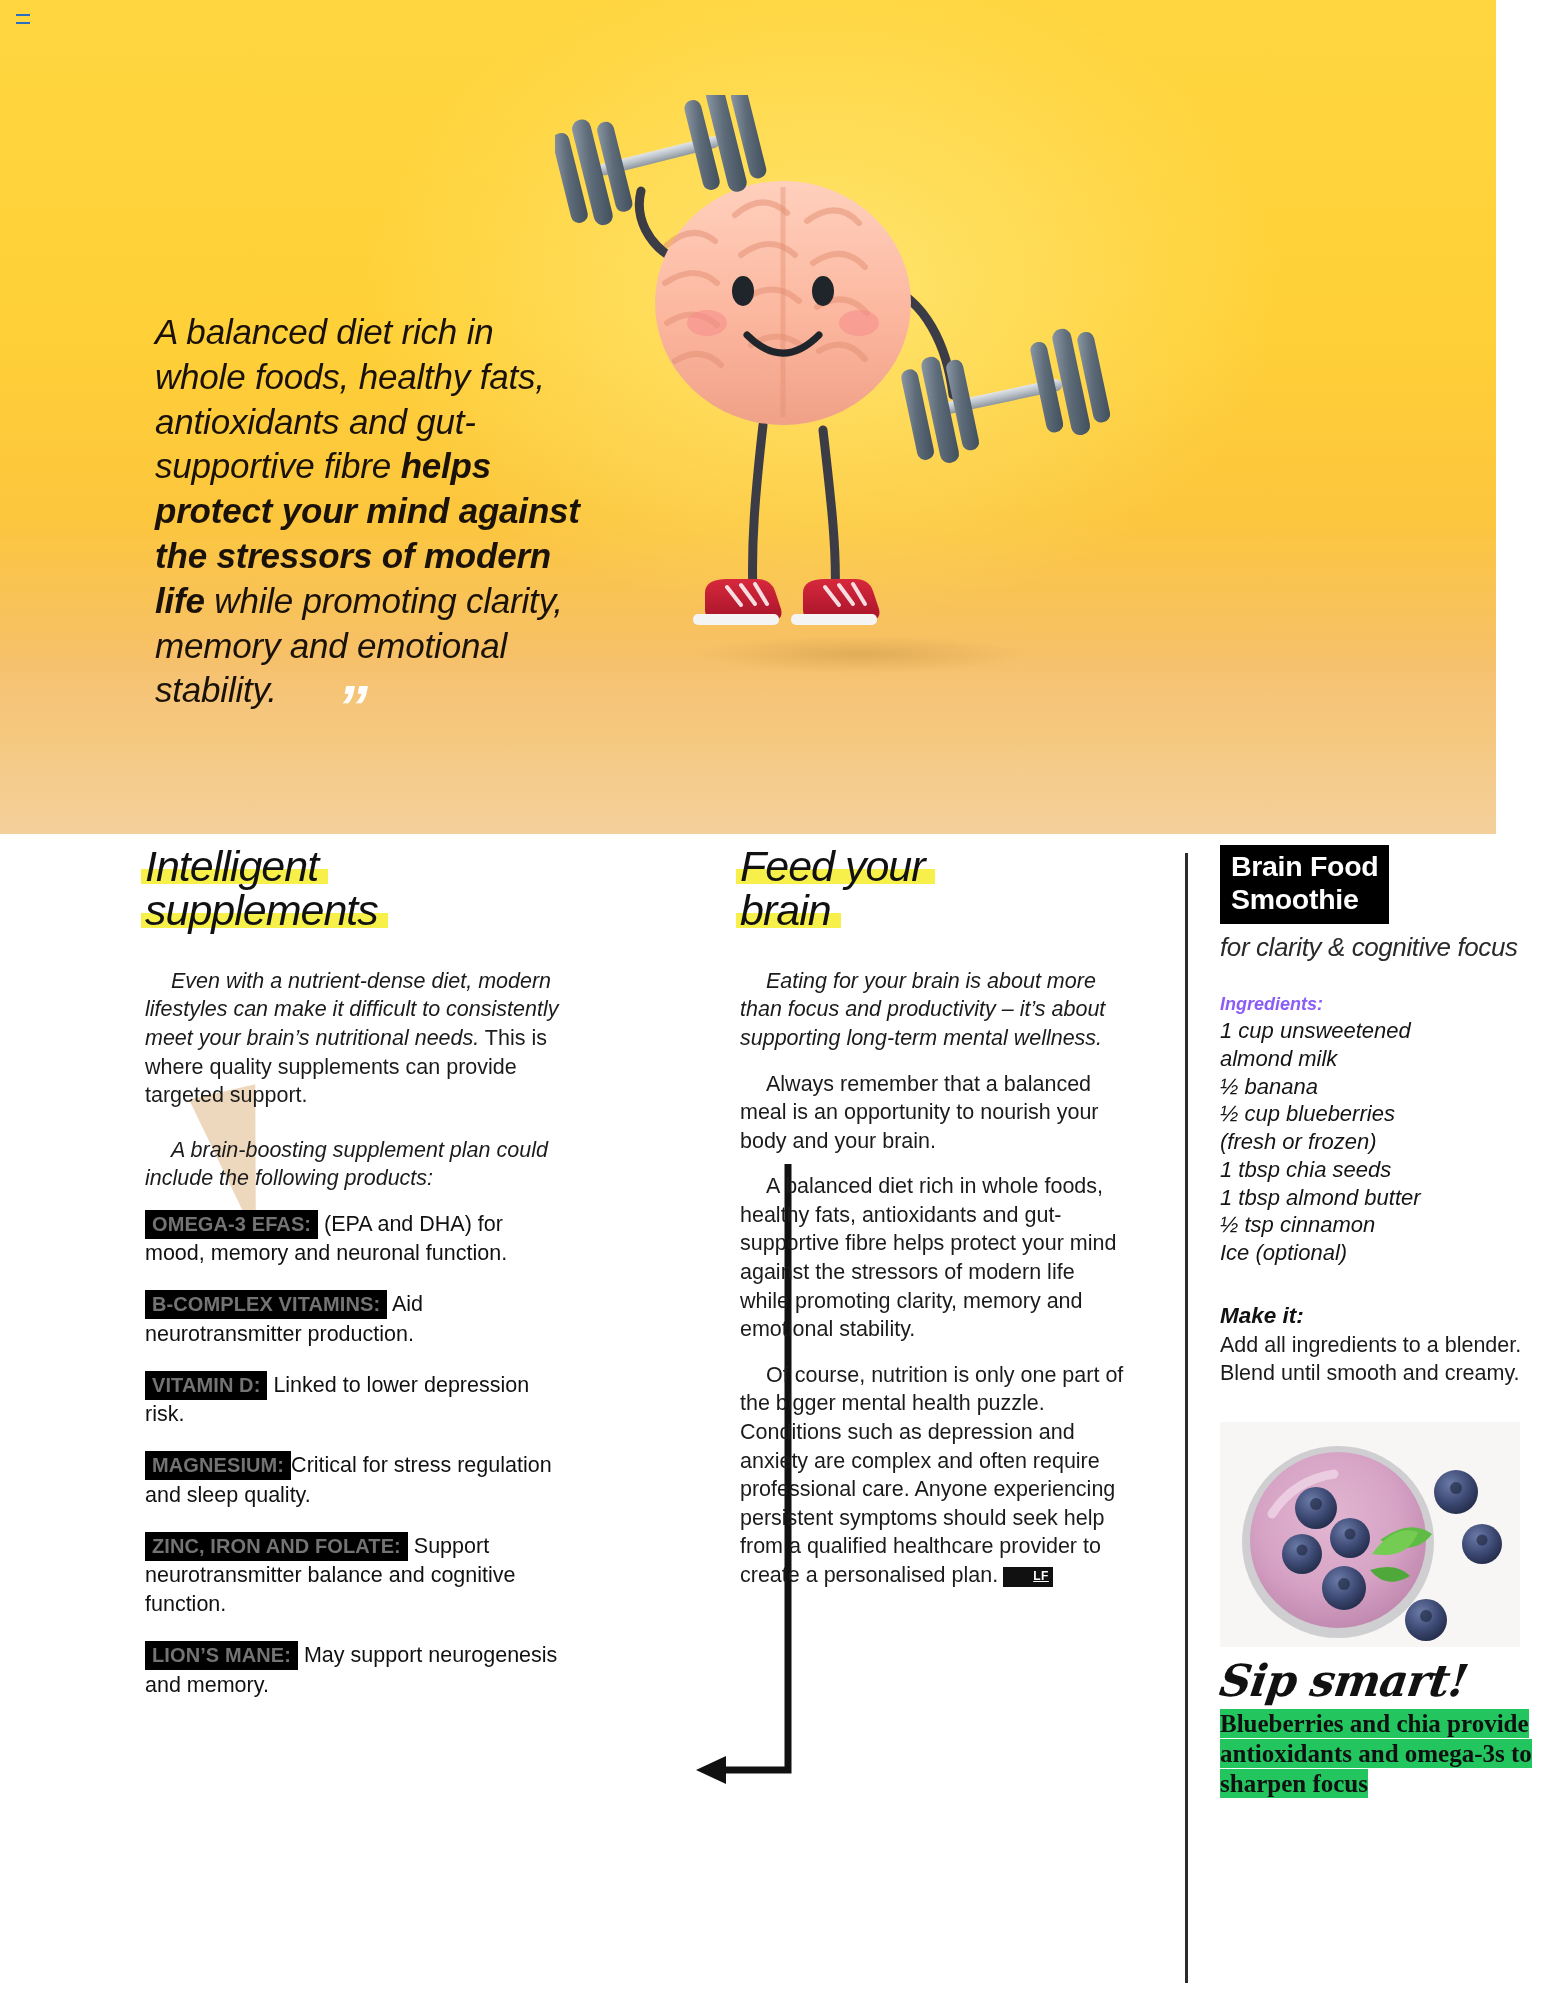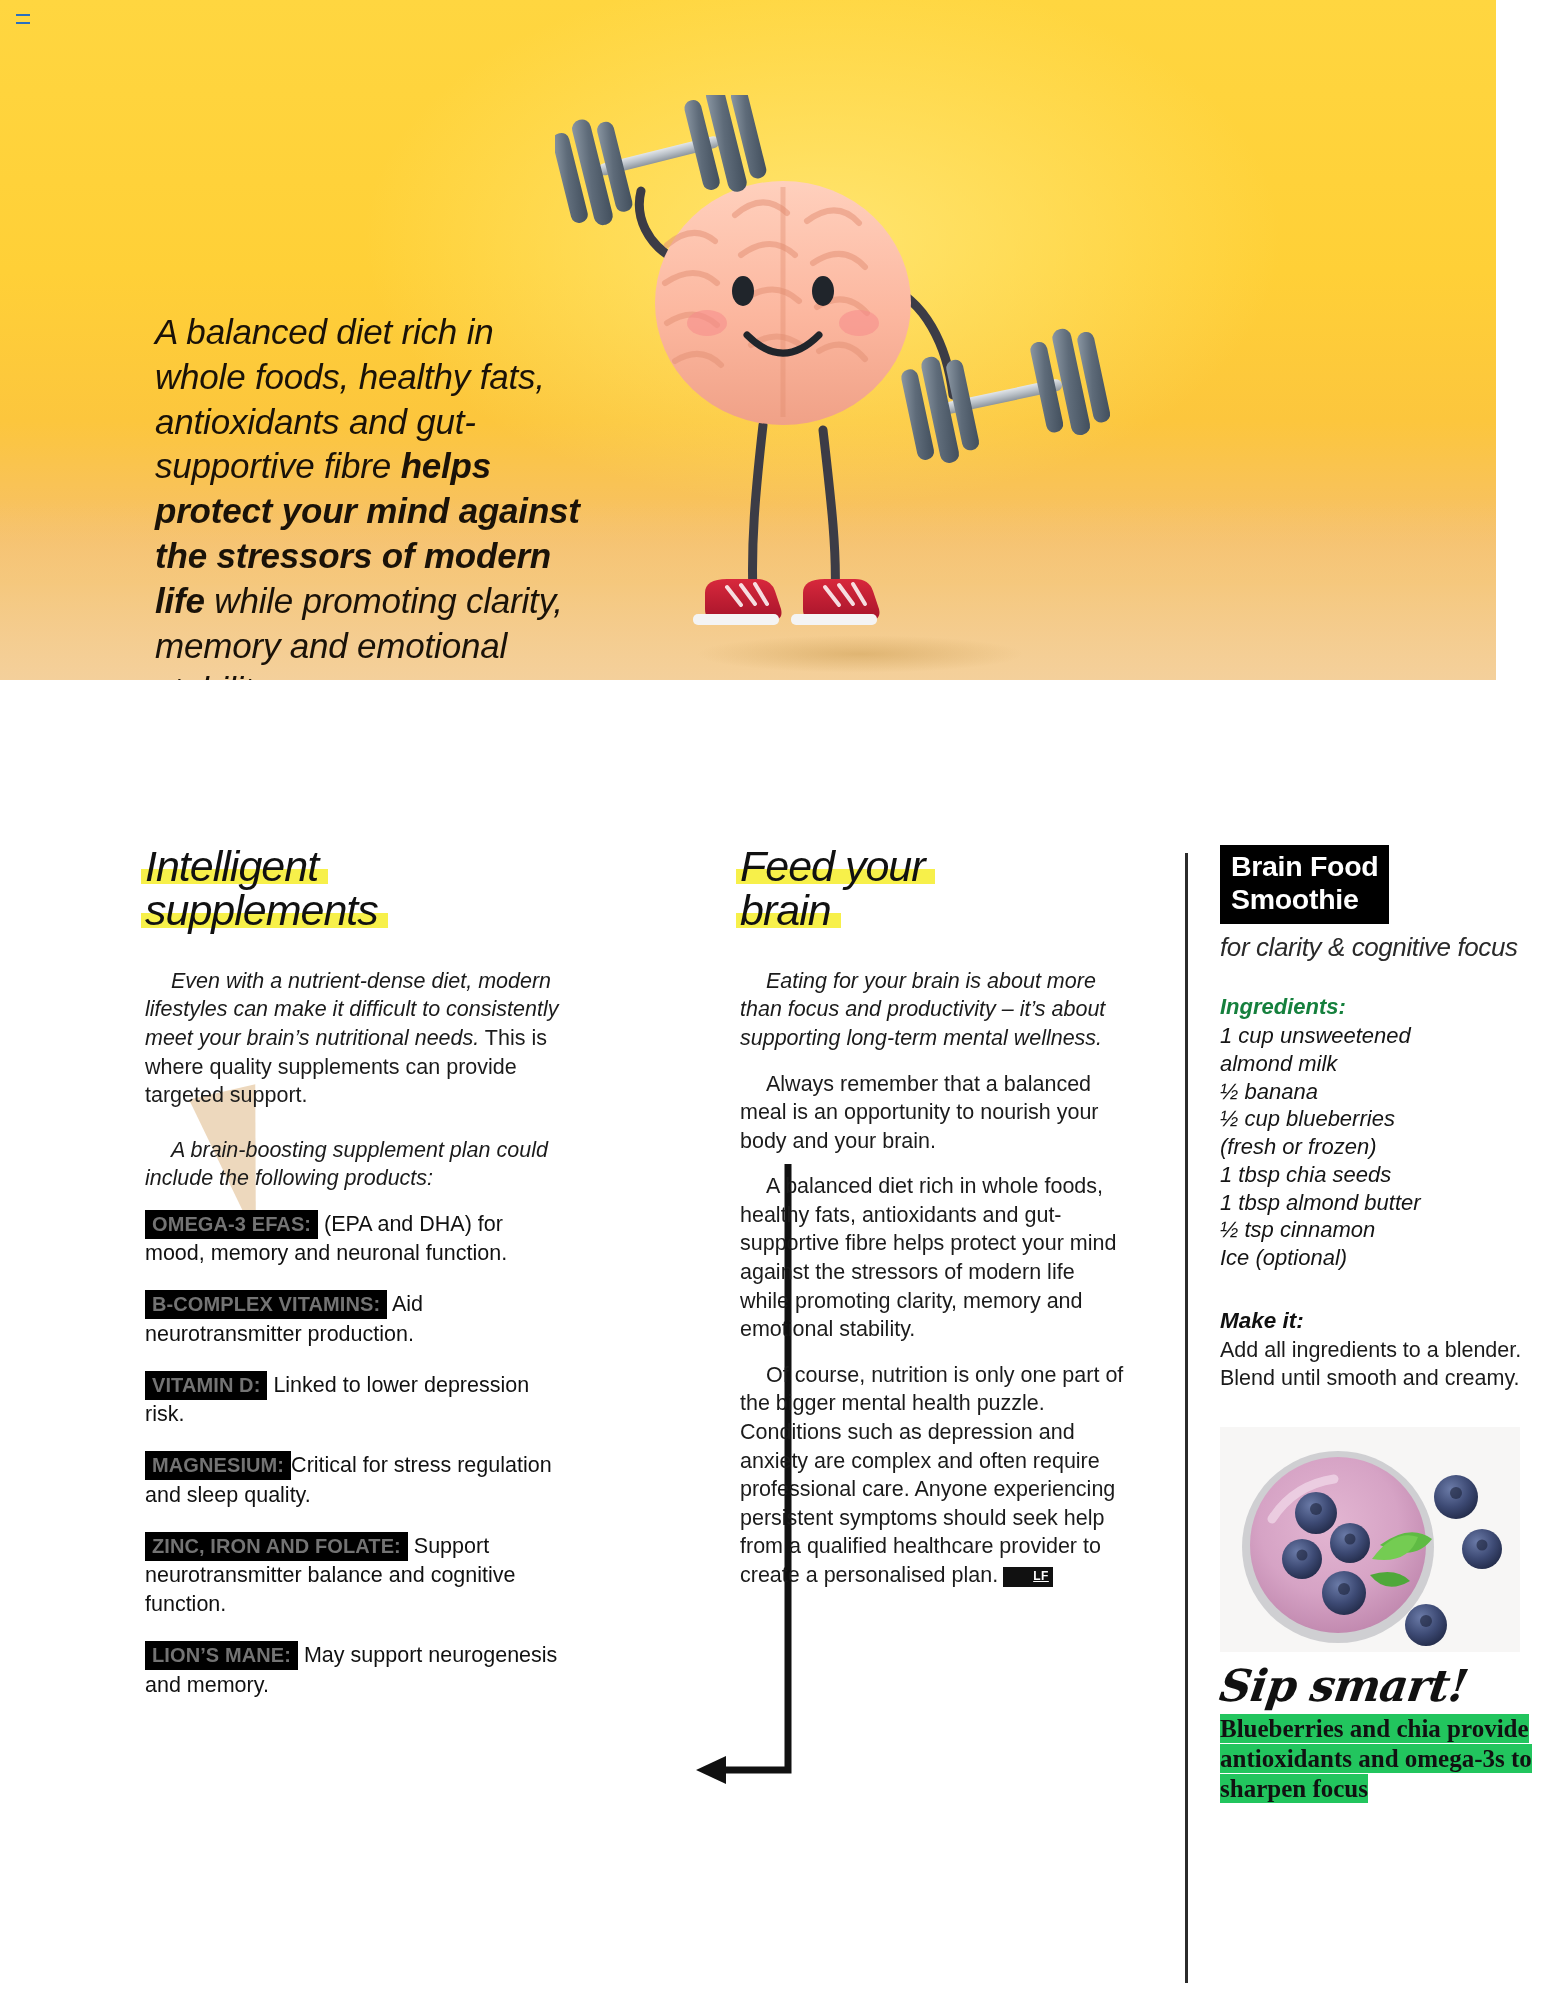--- a/index.html
+++ b/index.html
@@ -5,21 +5,21 @@
   html,body{margin:0;padding:0;}
   body{
     width:1550px;height:1990px;position:relative;overflow:hidden;
     background:#ffffff;
     font-family:"Liberation Sans","DejaVu Sans",sans-serif;
     color:#111;
   }
 
   
   .hero{
-    position:absolute;left:0;top:0;width:1496px;height:680px;
+    position:absolute;left:0;top:0;width:1496px;height:834px;
     background:
       radial-gradient(ellipse 70% 60% at 42% 30%, #ffd645 0%, #ffcf36 38%, #fcc githubfff 100%),
       linear-gradient(180deg,#ffd23c 0%,#ffcd33 45%,#f7c04a 72%,#f6c981 88%,#f7d096 100%);
     overflow:hidden;
   }
   .hero-bg{
     position:absolute;inset:0;
     background:linear-gradient(180deg,#ffd640 0%,#ffd037 40%,#fcc63d 62%,#f6c06c 80%,#f4c78e 93%,#f3cd9b 100%);
   }
   .hero-glow{
@@ -121,21 +121,21 @@
   .side-head{
     display:inline-block;background:#000;color:#fff;
     font-weight:bold;font-size:28.5px;line-height:1.17;padding:5px 11px 7px 11px;
     letter-spacing:-.3px;
   }
   .side-sub{
     margin:9px 0 0 0;font-style:italic;font-size:26px;line-height:1.14;
     color:#2a2a2a;letter-spacing:-.4px;
   }
   .ing-title{
-    margin:32px 0 2px 0;font-style:italic;font-weight:bold;font-size:22px;color:#15803d;
+    margin:32px 0 2px 0;font-style:italic;font-weight:bold;font-size:18px;color:#8b5cf6;
   }
   .ing-list{margin:0;padding:0;list-style:none;}
   .ing-list li{font-style:italic;font-size:22px;line-height:1.26;color:#151515;}
   .make-title{
     margin:36px 0 2px 0;font-style:italic;font-weight:bold;font-size:22.5px;color:#111;
   }
   .make-body{margin:0;font-size:21.5px;line-height:1.33;color:#1b1b1b;}
 
   .smoothie{
     position:relative;margin:34px 0 0 0;width:300px;height:225px;overflow:hidden;

